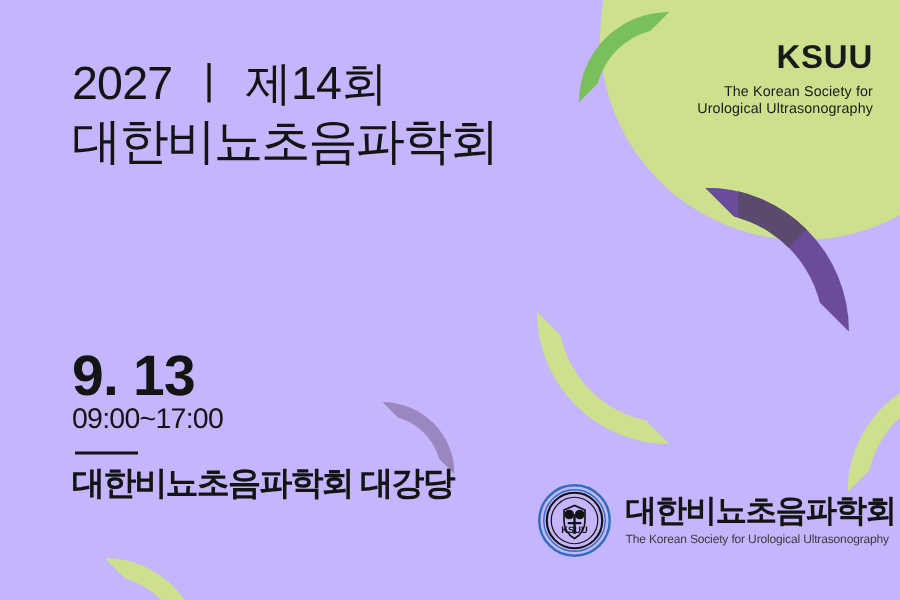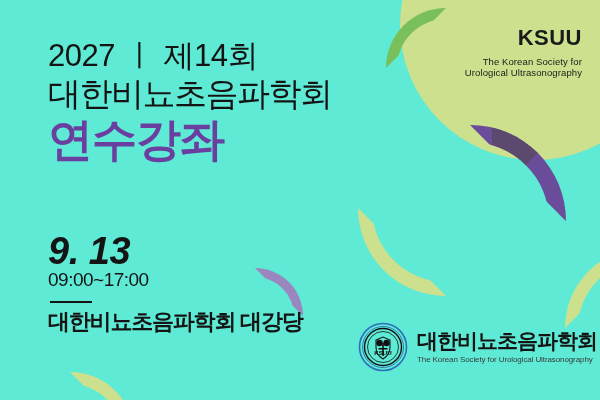--- a/index.html
+++ b/index.html
@@ -8,21 +8,21 @@
     background: #ffffff;
   }
   body {
     font-family: "Liberation Sans", sans-serif;
   }
   #poster {
     position: relative;
     width: 600px;
     height: 400px;
     overflow: hidden;
-    background: #5eead4;
+    background: #c4b5fd;
   }
 
   
   .deco { position: absolute; pointer-events: none; }
 
   
   .green-circle {
     width: 270px;
     height: 270px;
     border-radius: 50%;
@@ -187,21 +187,20 @@
   .info {
     position: absolute;
     left: 48px;
     top: 232px;
     z-index: 5;
   }
   .date-row {
     display: flex;
     align-items: flex-start;
     line-height: 1;
-    font-style: italic;
   }
   .date-main {
     font-size: 38px;
     font-weight: bold;
     color: #141414;
     letter-spacing: -0.5px;
   }
   .date-dow {
     font-size: 26px;
     color: #141414;
@@ -282,21 +281,20 @@
 
   <div class="ksuu-mark">
     <span class="ksuu-title">KSUU</span>
     <span class="ksuu-sub1">The Korean Society for</span>
     <span class="ksuu-sub2">Urological Ultrasonography</span>
   </div>
 
   <div class="headline">
     <div class="line-1"><span>2027</span><span class="sep">ㅣ</span><span>제14회</span></div>
     <div class="line-2">대한비뇨초음파학회</div>
-    <div class="line-3">연수강좌</div>
   </div>
 
   <div class="info">
     <div class="date-row">
       <span class="date-main">9. 13</span>
     </div>
     <div class="time-row">09:00~17:00</div>
     <div class="divider"></div>
     <div class="venue-row">대한비뇨초음파학회 대강당</div>
   </div>

